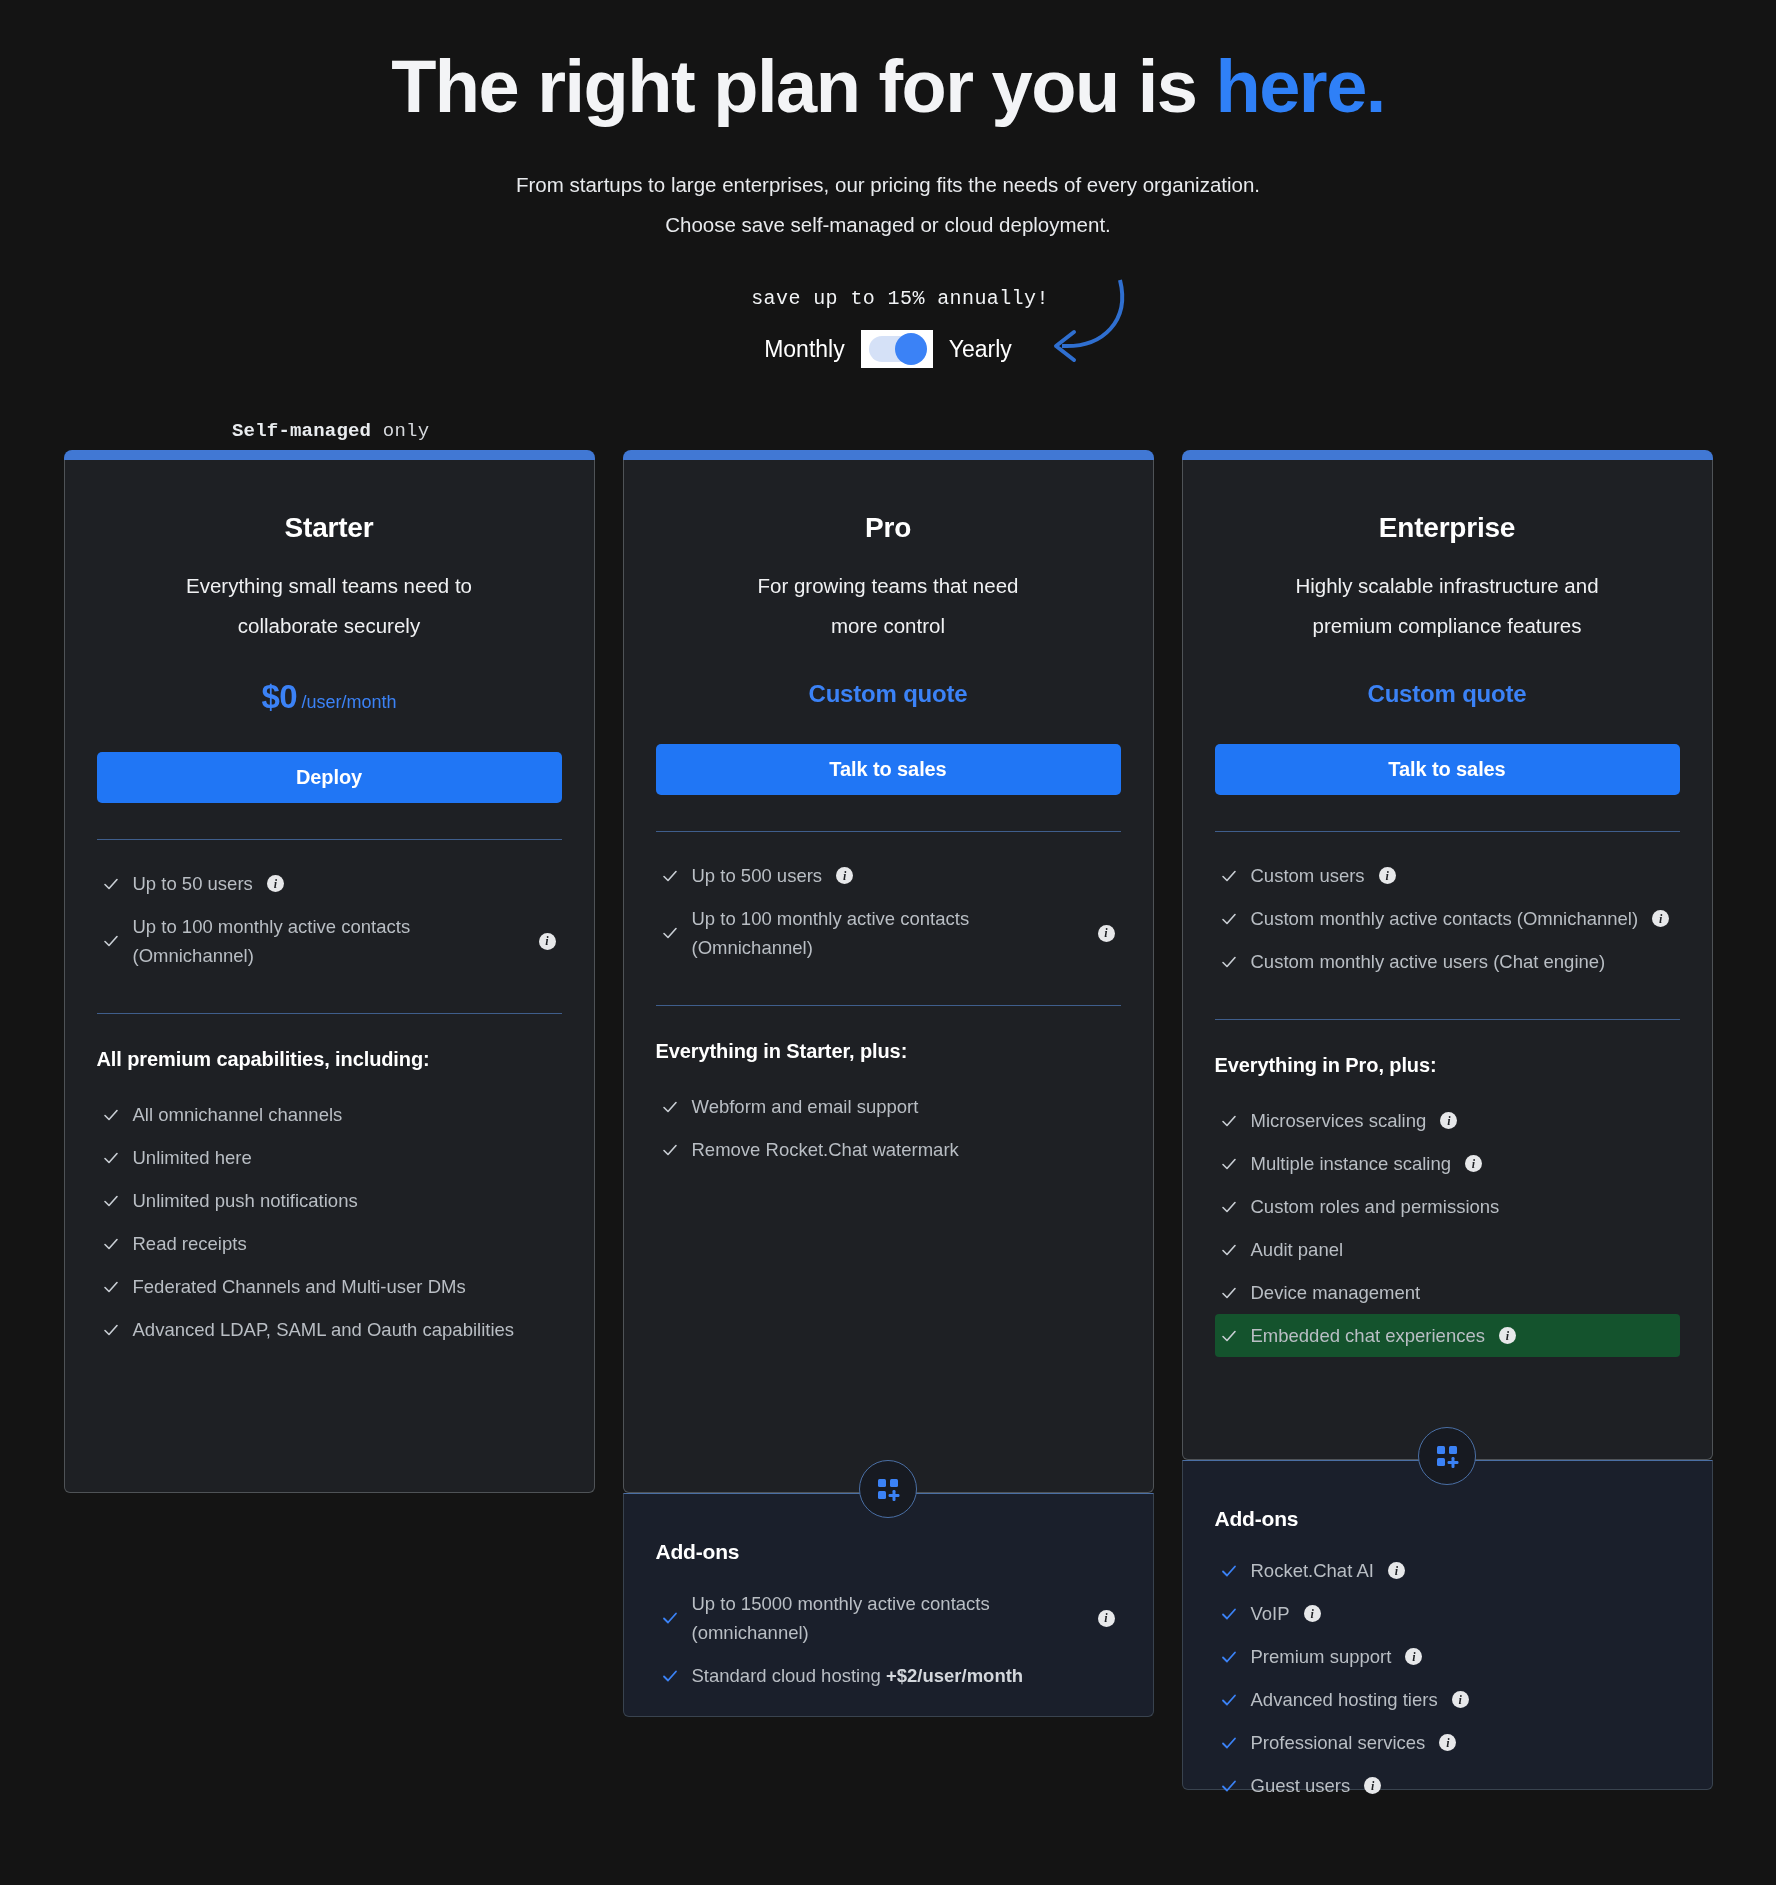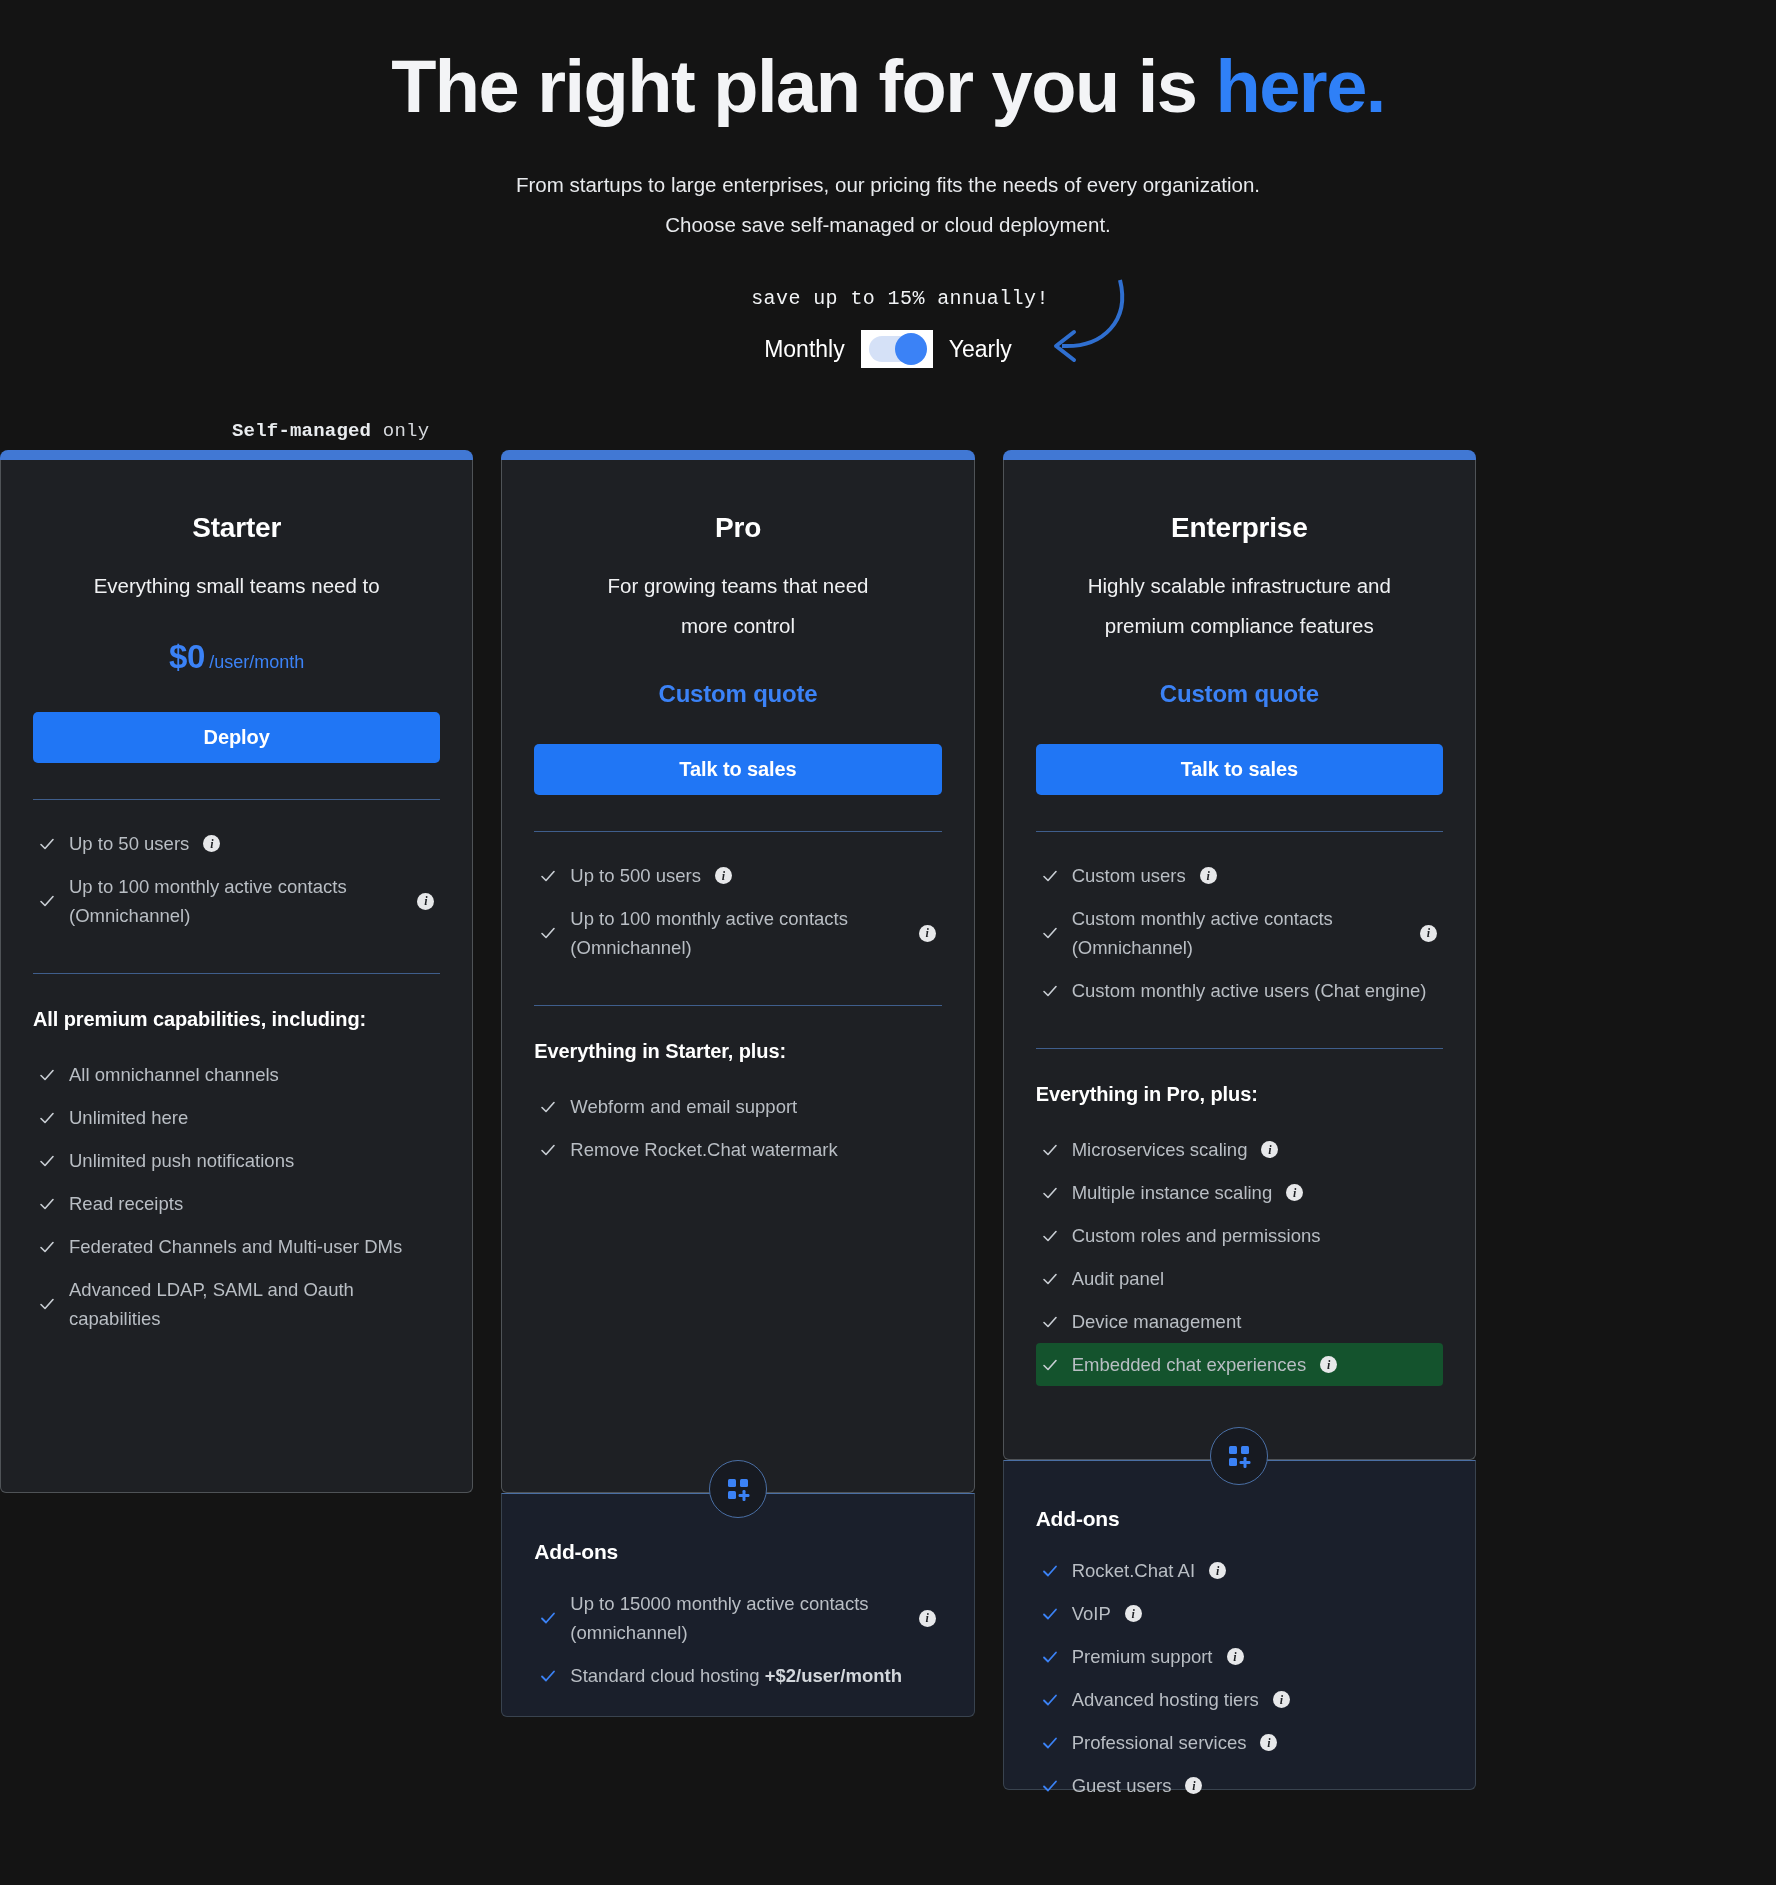--- a/index.html
+++ b/index.html
@@ -97,21 +97,21 @@
     color: #e9ecef;
     letter-spacing: 0.2px;
   }
   .self-managed-tag b { font-weight: 700; }
   .self-managed-tag span { font-weight: 400; color: #d6d9dd; }
 
   .cards {
     position: absolute;
     left: 0;
     top: 450px;
-    width: 1476px;
+    width: 1776px;
     display: flex;
     justify-content: center;
     gap: 28px;
     align-items: flex-start;
   }
 
   .card {
     width: 531px;
     position: relative;
   }
@@ -316,20 +316,21 @@
   </div>
 
   <div class="cards">
 
     <div class="card card--starter">
       <div class="card-top-bar"></div>
       <div class="card-body">
         <div class="plan-name">Starter</div>
         <div class="plan-desc">
           <div>Everything small teams need to</div>
+          <div>collaborate securely</div>
         </div>
         <div class="price-line">
           <span class="price-amount">$0</span>
           <span class="price-unit">/user/month</span>
         </div>
         <button class="cta-btn">Deploy</button>
         <div class="rule"></div>
 
         <div class="feat-list">
           <div class="feat">

